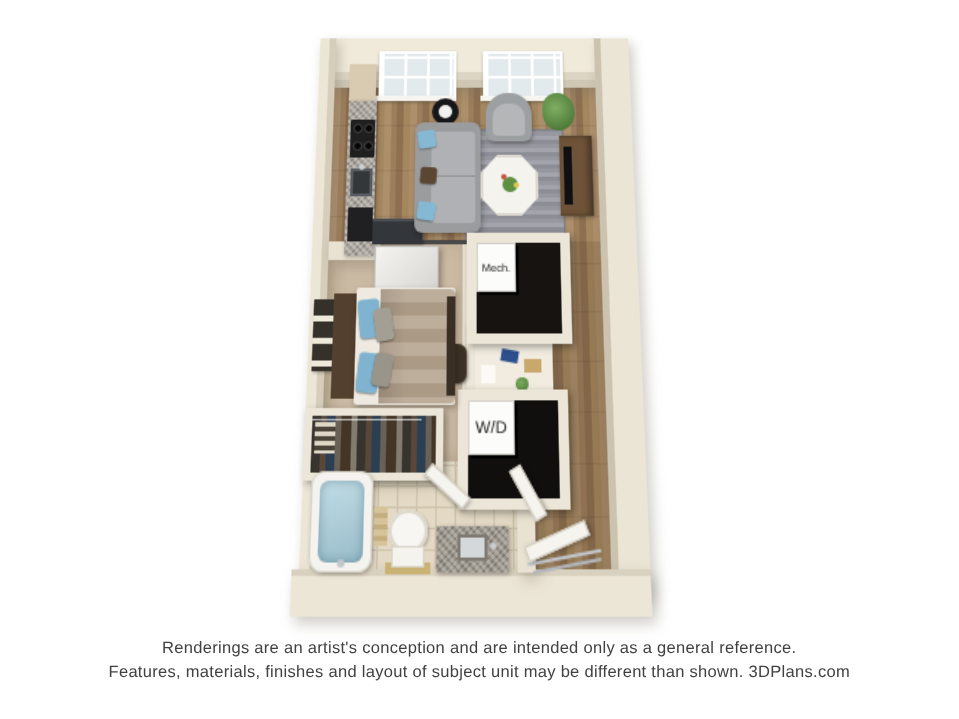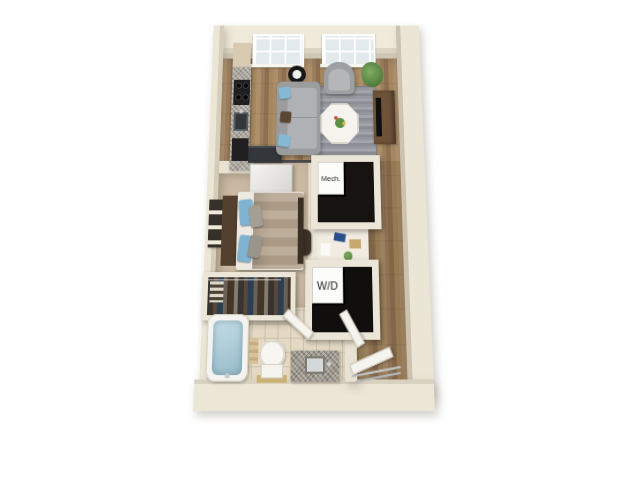--- a/index.html
+++ b/index.html
@@ -283,14 +283,16 @@
       <div id="vanity-sink"></div>
       <div id="vanity-faucet"></div>
     </div>
 
     <div id="entry-door" class="doorslab"></div>
     <div id="thr1" class="threshold"></div>
     <div id="thr2" class="threshold"></div>
   </div>
 
   <div id="disclaimer">
+    <div>Renderings are an artist's conception and are intended only as a general reference.</div>
+    <div>Features, materials, finishes and layout of subject unit may be different than shown. 3DPlans.com</div>
   </div>
 </div>
 
 </body></html>

